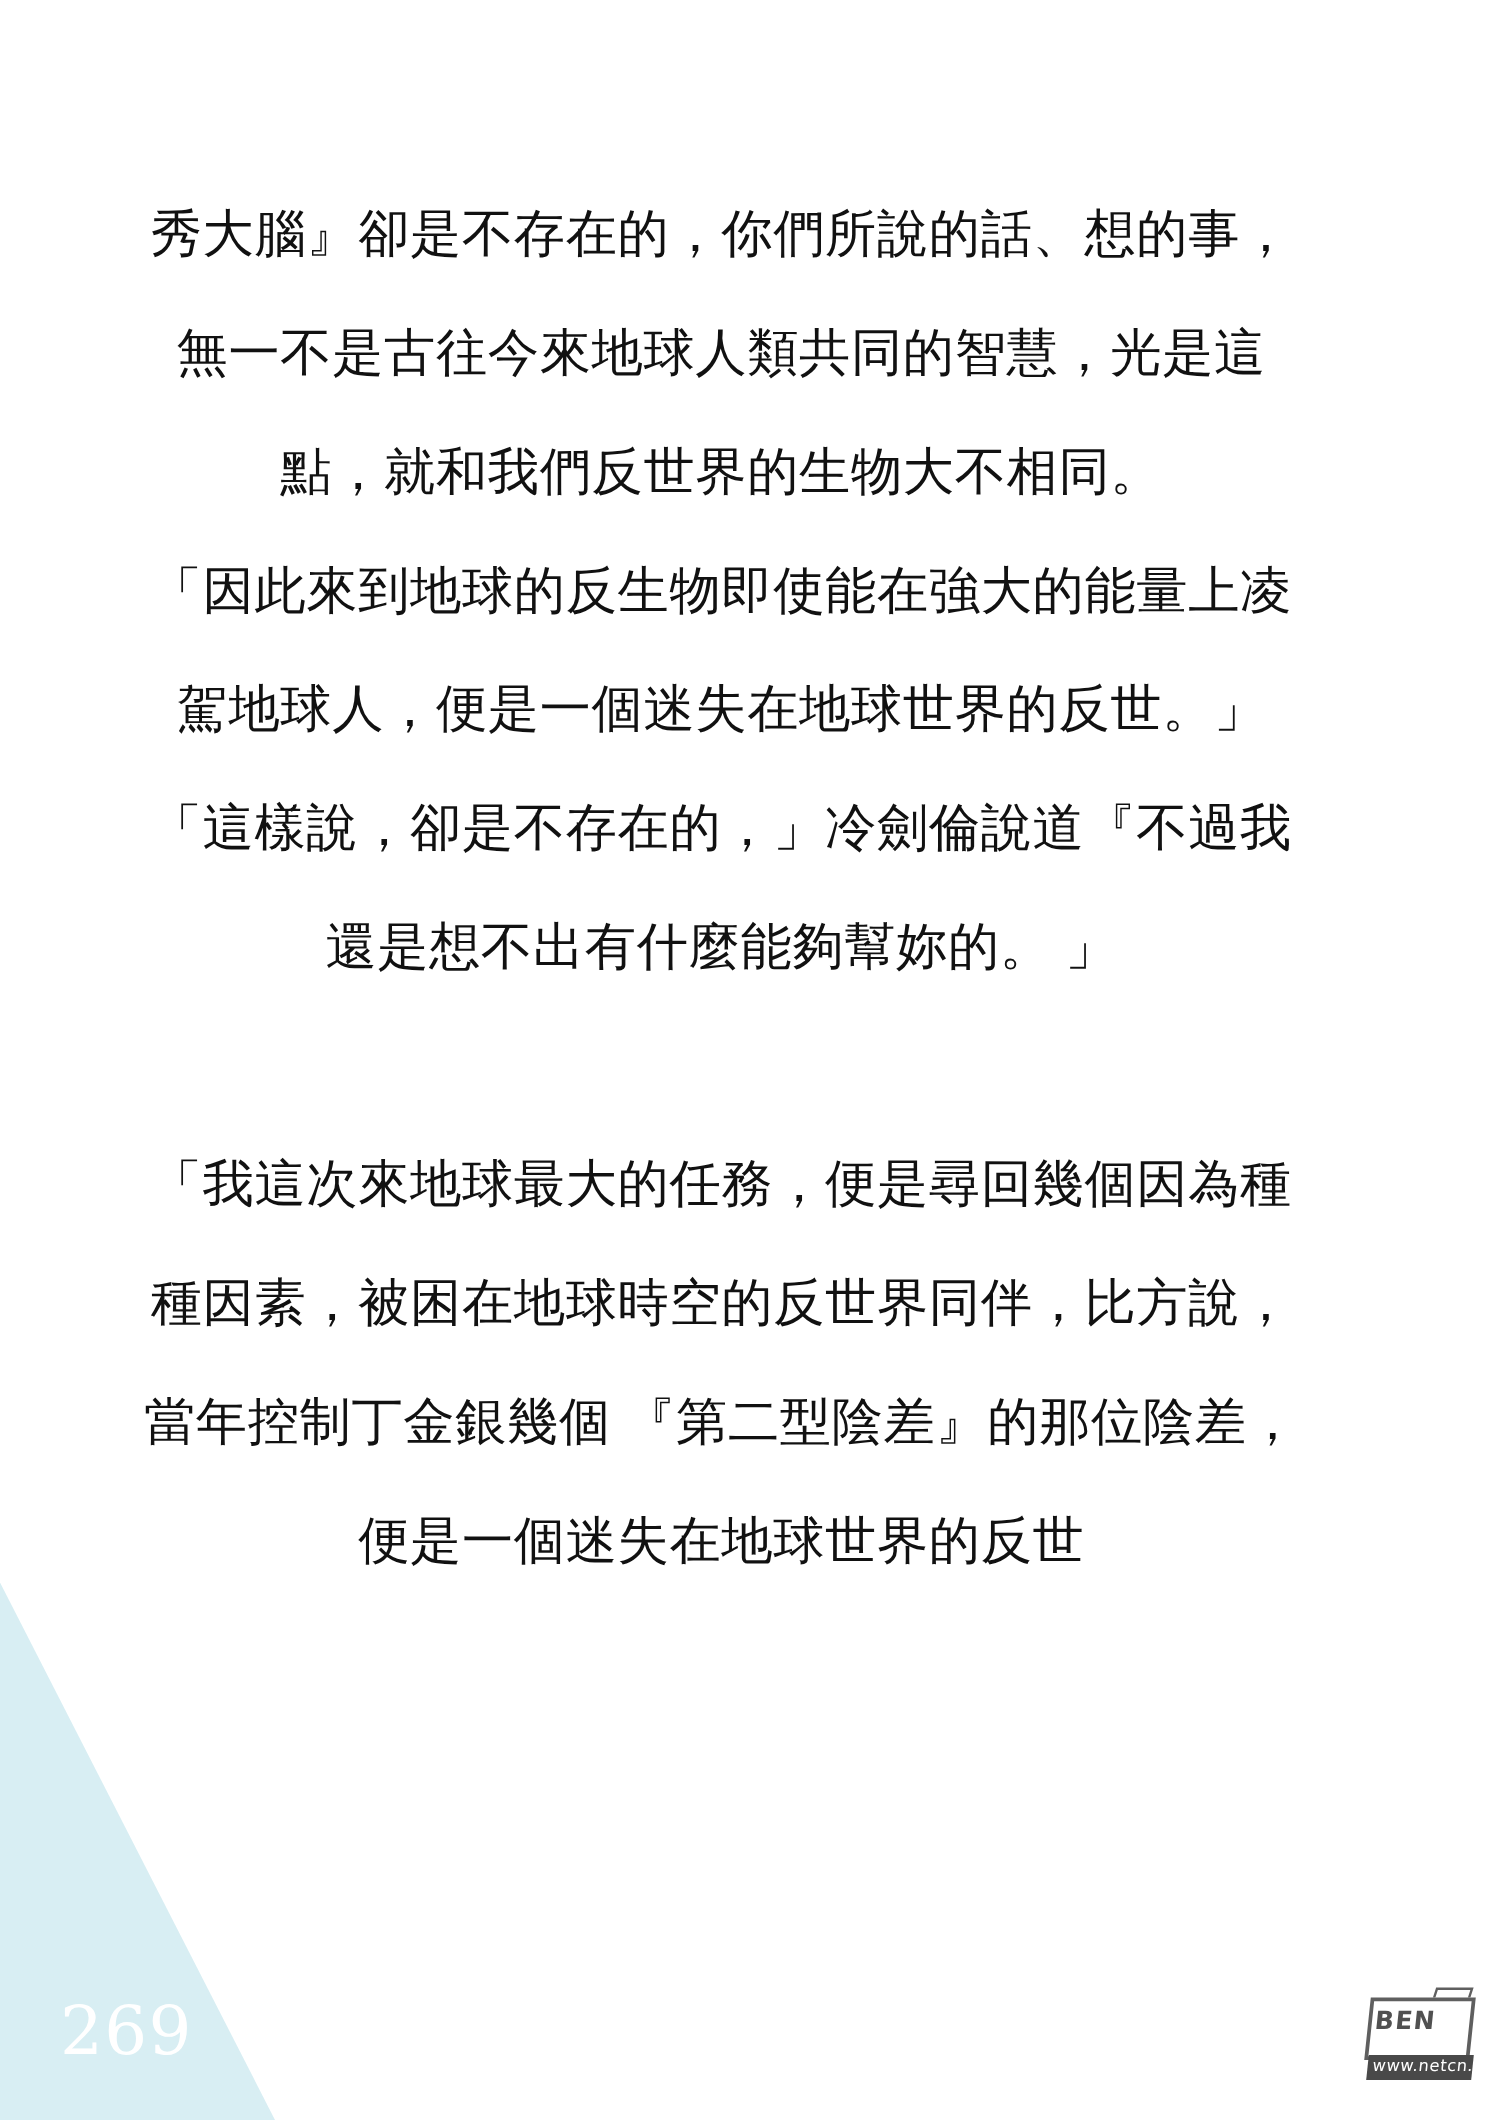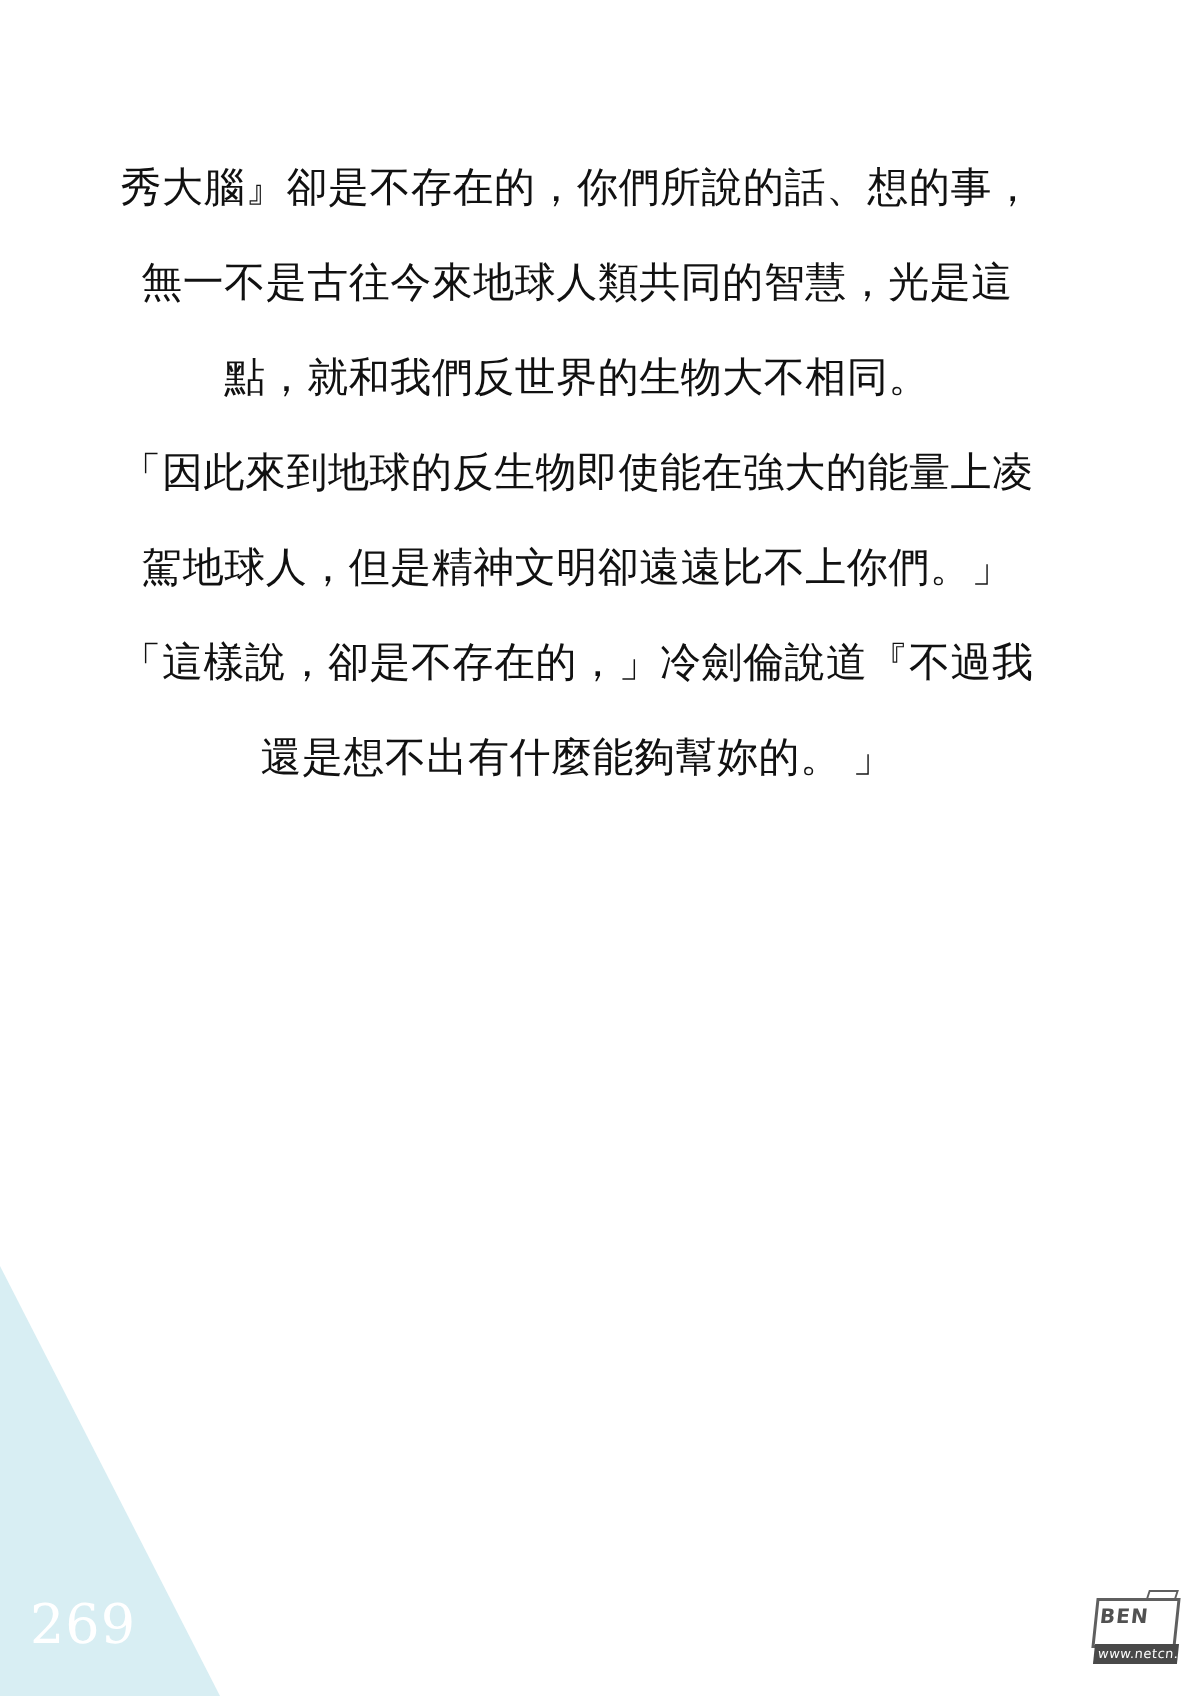--- a/index.html
+++ b/index.html
@@ -50,21 +50,21 @@
     white-space: pre-wrap;
     font-family: Liberation Serif, serif;
   }
 
   .spacer {
     height: 95px;
   }
 
   .page-number {
     position: absolute;
-    left: 30px;
+    left: 48px;
     bottom: 44px;
     font-size: 54px;
     color: #ffffff;
     font-family: "DejaVu Serif", "Liberation Serif", serif;
     letter-spacing: 1px;
     line-height: 1;
   }
 
   
   .watermark {
@@ -132,23 +132,24 @@
 <div class="page">
 
   <div class="corner-wedge">
     <svg width="220" height="430" viewBox="0 0 220 430">
       <polygon points="0,0 220,430 0,430" fill="#d8eef3"></polygon>
     </svg>
   </div>
 
   <div class="text-block">
     <p class="para">秀大腦』卻是不存在的，你們所說的話、想的事，無一不是古往今來地球人類共同的智慧，光是這點，就和我們反世界的生物大不相同。</p>
-    <p class="para">「因此來到地球的反生物即使能在強大的能量上凌駕地球人，但是精神文明卻遠遠比不上你們。」</p>
+    <p class="para">「因此來到地球的反生物即使能在強大的能量上凌駕地球人，便是一個迷失在地球世界的反世。」</p>
     <p class="para">「這樣說，卻是不存在的，」冷劍倫說道『不過我還是想不出有什麼能夠幫妳的。 」</p>
     <div class="spacer"></div>
+    <p class="para">「我這次來地球最大的任務，便是尋回幾個因為種種因素，被困在地球時空的反世界同伴，比方說，當年控制丁金銀幾個 『第二型陰差』的那位陰差，便是一個迷失在地球世界的反世</p>
   </div>
 
   <div class="page-number">269</div>
 
   <div class="watermark">
     <div class="wm-flag"></div>
     <div class="wm-box"></div>
     <div class="wm-top-text">BEN</div>
     <div class="wm-bar"></div>
     <div class="wm-bottom-text">www.netcn.com</div>

